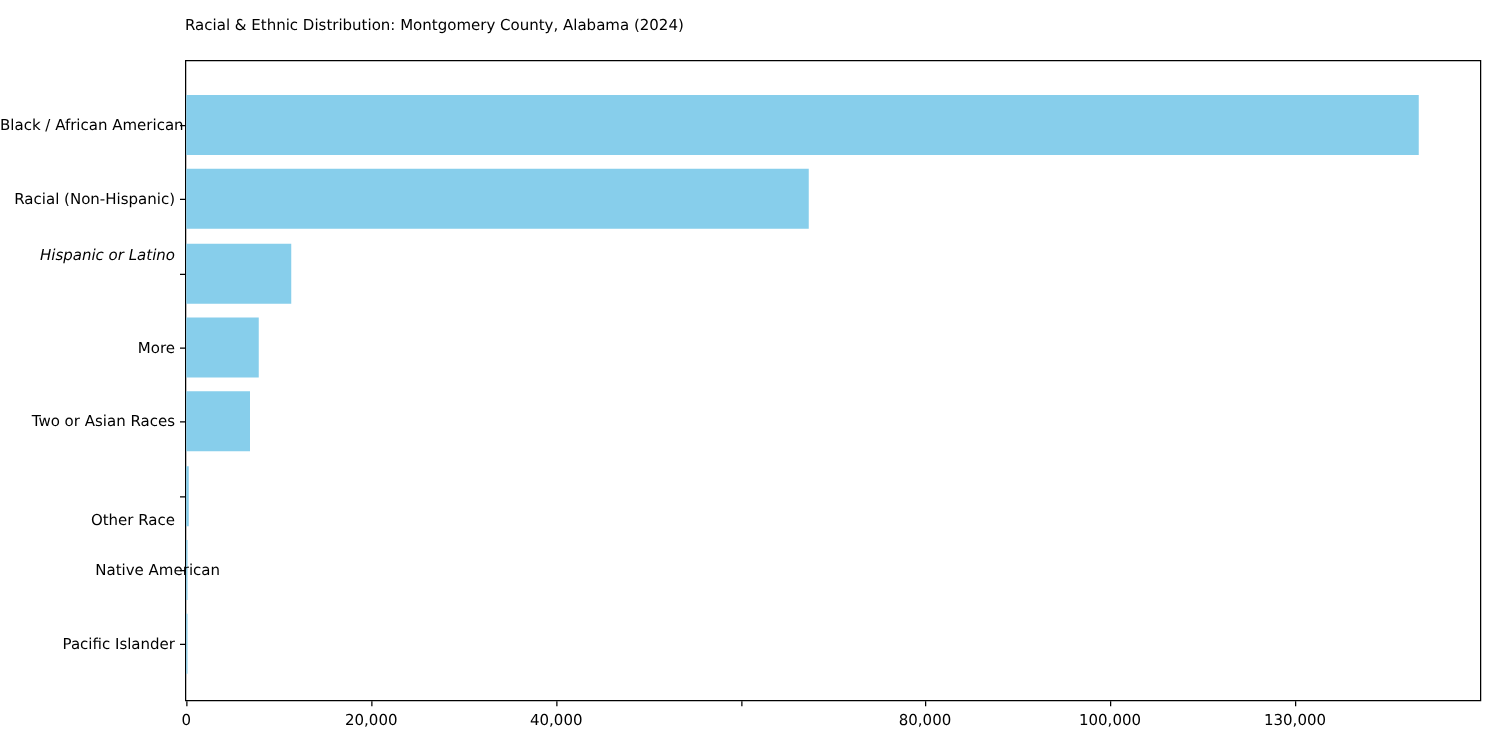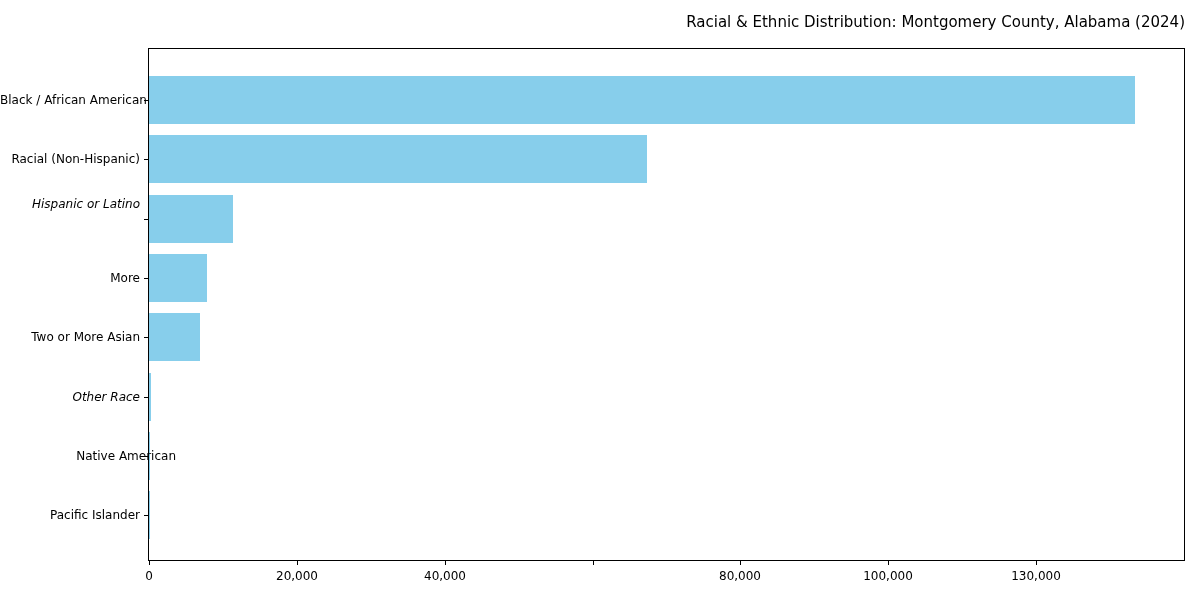--- a/index.html
+++ b/index.html
@@ -14,22 +14,22 @@
     background: #ffffff;
     font-family: "DejaVu Sans", "Liberation Sans", sans-serif;
     color: #000000;
     overflow: hidden;
   }
   .chart-title {
     position: absolute;
     left: 148px;
     top: 13px;
     width: 1037px;
-    text-align: right;
-    font-size: 15px;
+    text-align: left;
+    font-size: 12px;
     color: #000000;
     white-space: nowrap;
   }
   .plot-area {
     position: absolute;
     left: 148px;
     top: 48px;
     width: 1037px;
     height: 513px;
     border: 1px solid #000000;
@@ -91,23 +91,23 @@
   <div id="y-axis">
       <div class="y-tick-mark" style="left: 144px; top: 100px;"></div>
       <div class="y-tick-label" style="top: 92px;">Black / African American</div>
       <div class="y-tick-mark" style="left: 144px; top: 159px;"></div>
       <div class="y-tick-label" style="top: 151px;">Racial (Non-Hispanic)</div>
       <div class="y-tick-mark" style="left: 144px; top: 219px;"></div>
       <div class="y-tick-label" style="top: 196px; font-style: italic;">Hispanic or Latino</div>
       <div class="y-tick-mark" style="left: 144px; top: 278px;"></div>
       <div class="y-tick-label" style="top: 270px;">More</div>
       <div class="y-tick-mark" style="left: 144px; top: 337px;"></div>
-      <div class="y-tick-label" style="top: 329px;">Two or More Asian</div>
+      <div class="y-tick-label" style="top: 329px;">Two or Asian Races</div>
       <div class="y-tick-mark" style="left: 144px; top: 397px;"></div>
-      <div class="y-tick-label" style="top: 389px; font-style: italic;">Other Race</div>
+      <div class="y-tick-label" style="top: 408px;">Other Race</div>
       <div class="y-tick-mark" style="left: 144px; top: 456px;"></div>
       <div class="y-tick-label" style="top: 448px; padding-left: 36px;">Native American</div>
       <div class="y-tick-mark" style="left: 144px; top: 515px;"></div>
       <div class="y-tick-label" style="top: 507px;">Pacific Islander</div>
     </div>
   <div id="x-axis">
       <div class="x-tick-mark" style="left: 149px; top: 561px;"></div>
       <div class="x-tick-label" style="left: 104px; top: 569px;">0</div>
       <div class="x-tick-mark" style="left: 297px; top: 561px;"></div>
       <div class="x-tick-label" style="left: 252px; top: 569px;">20,000</div>

